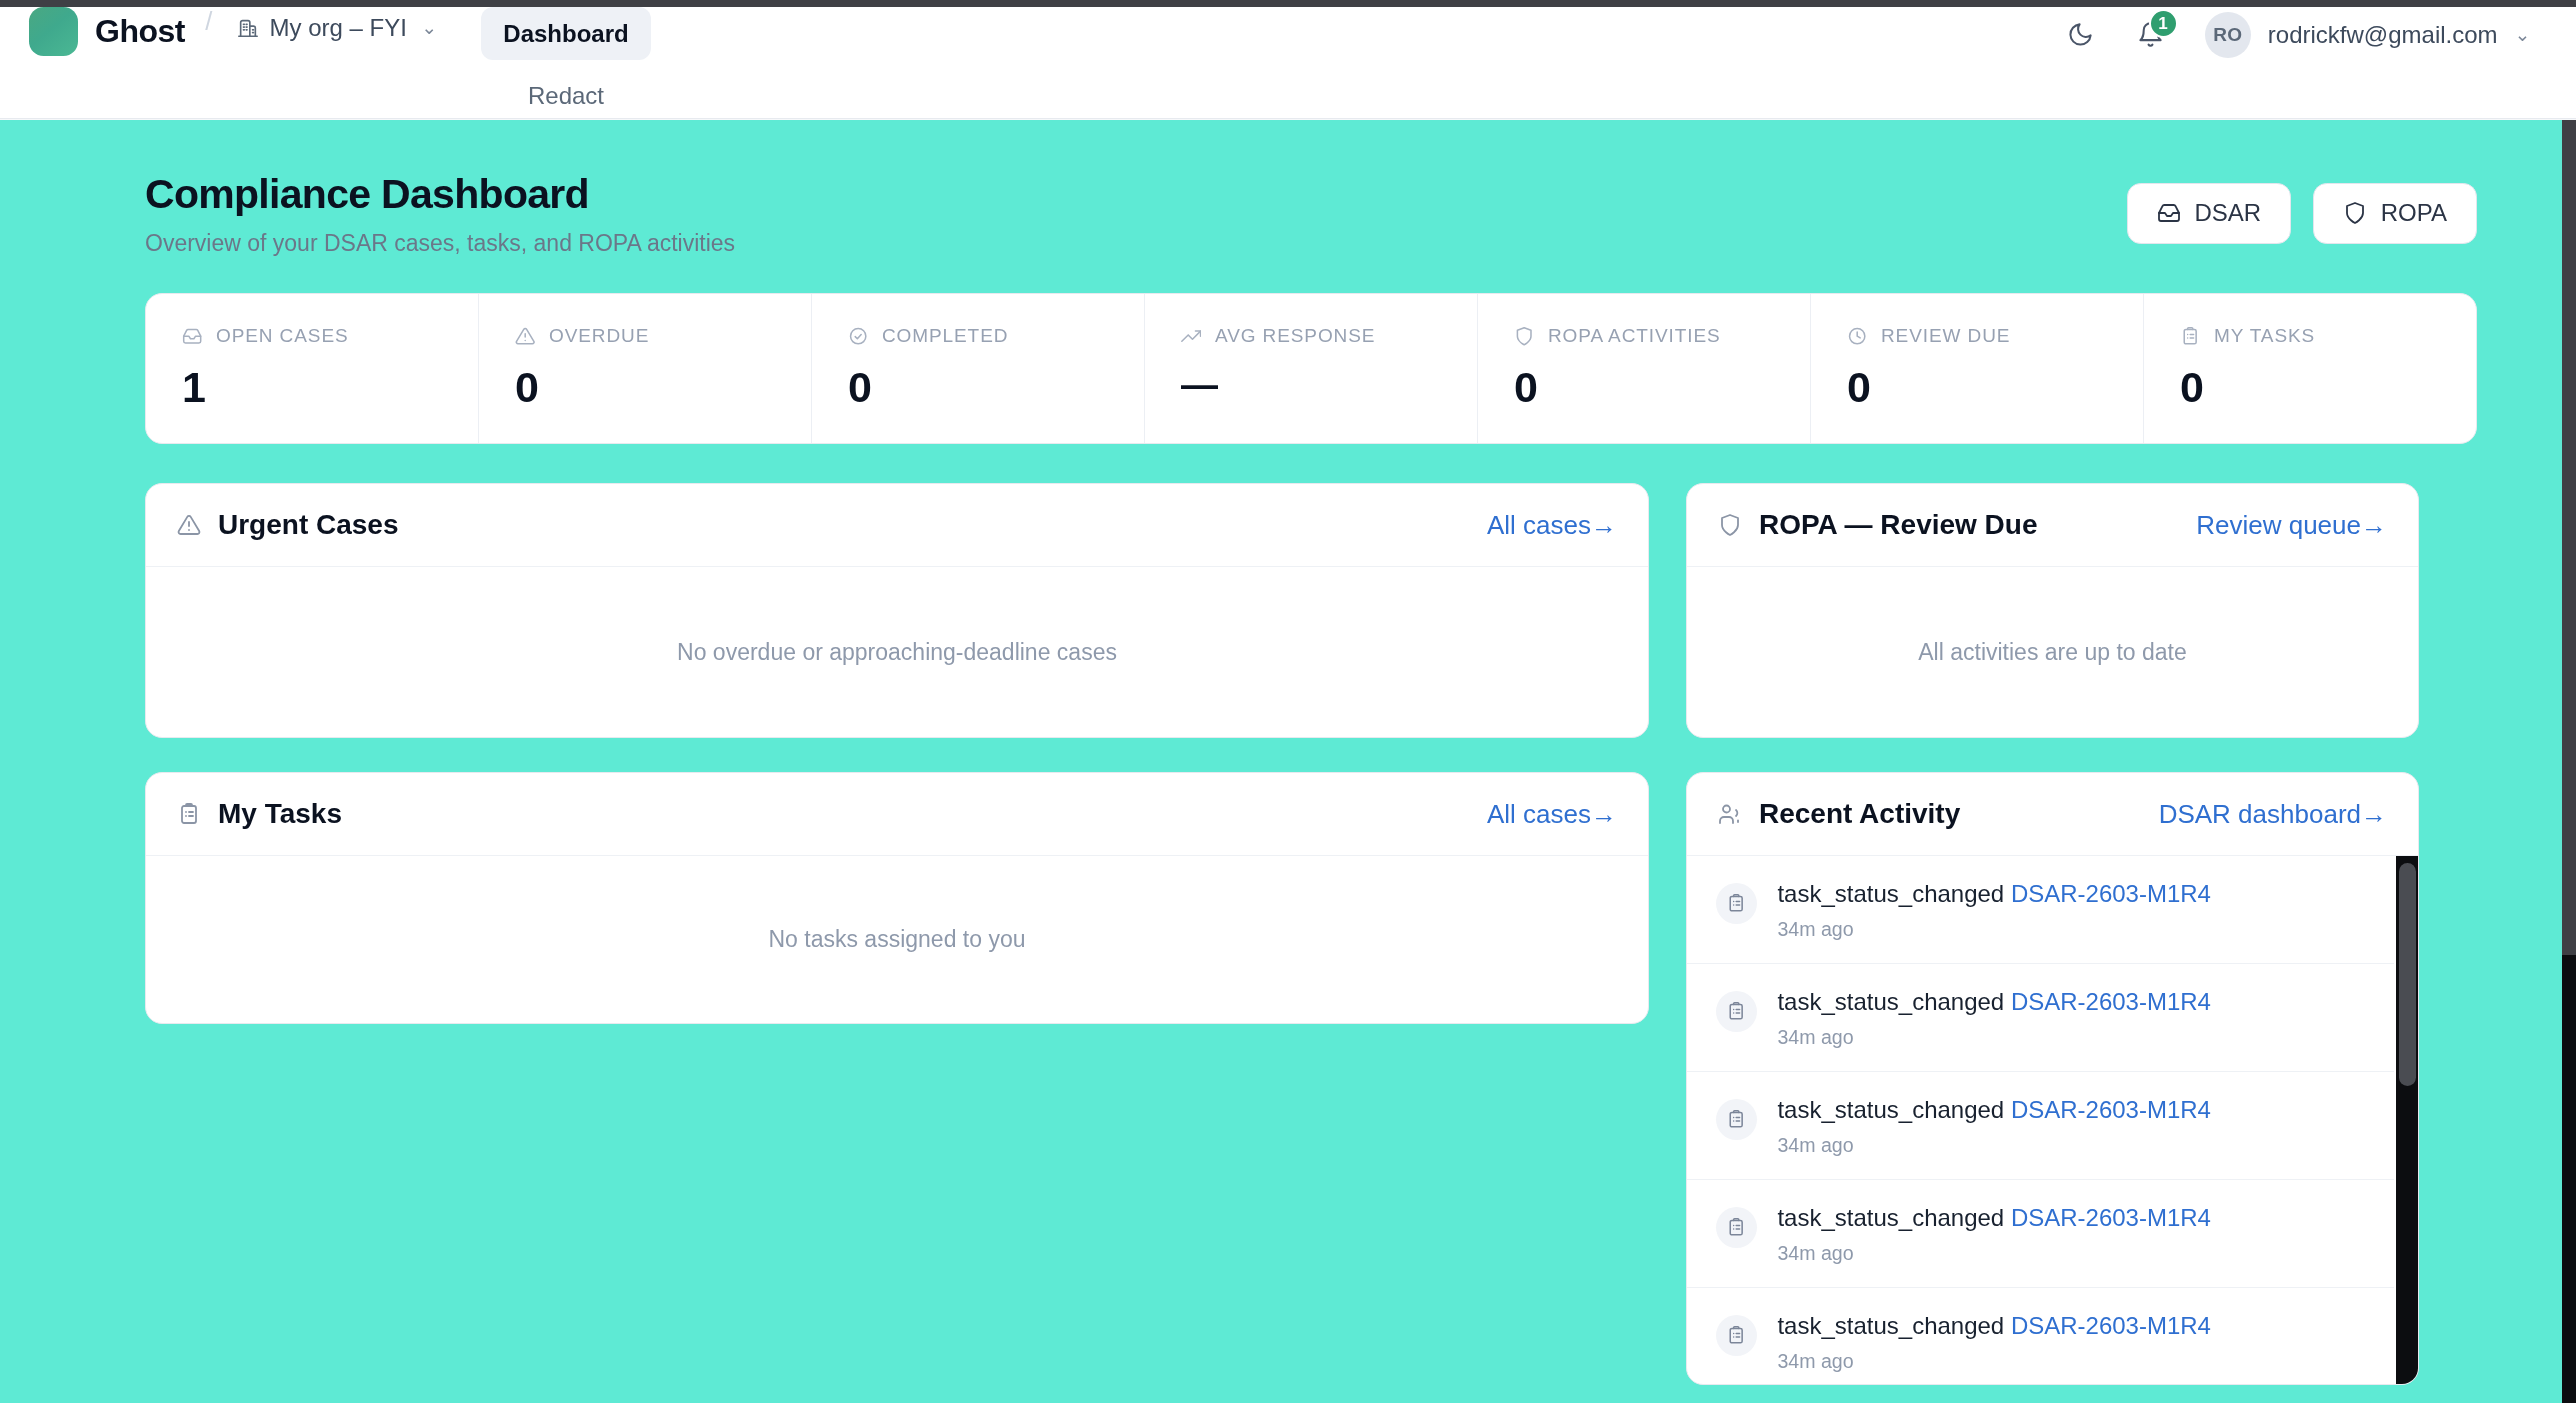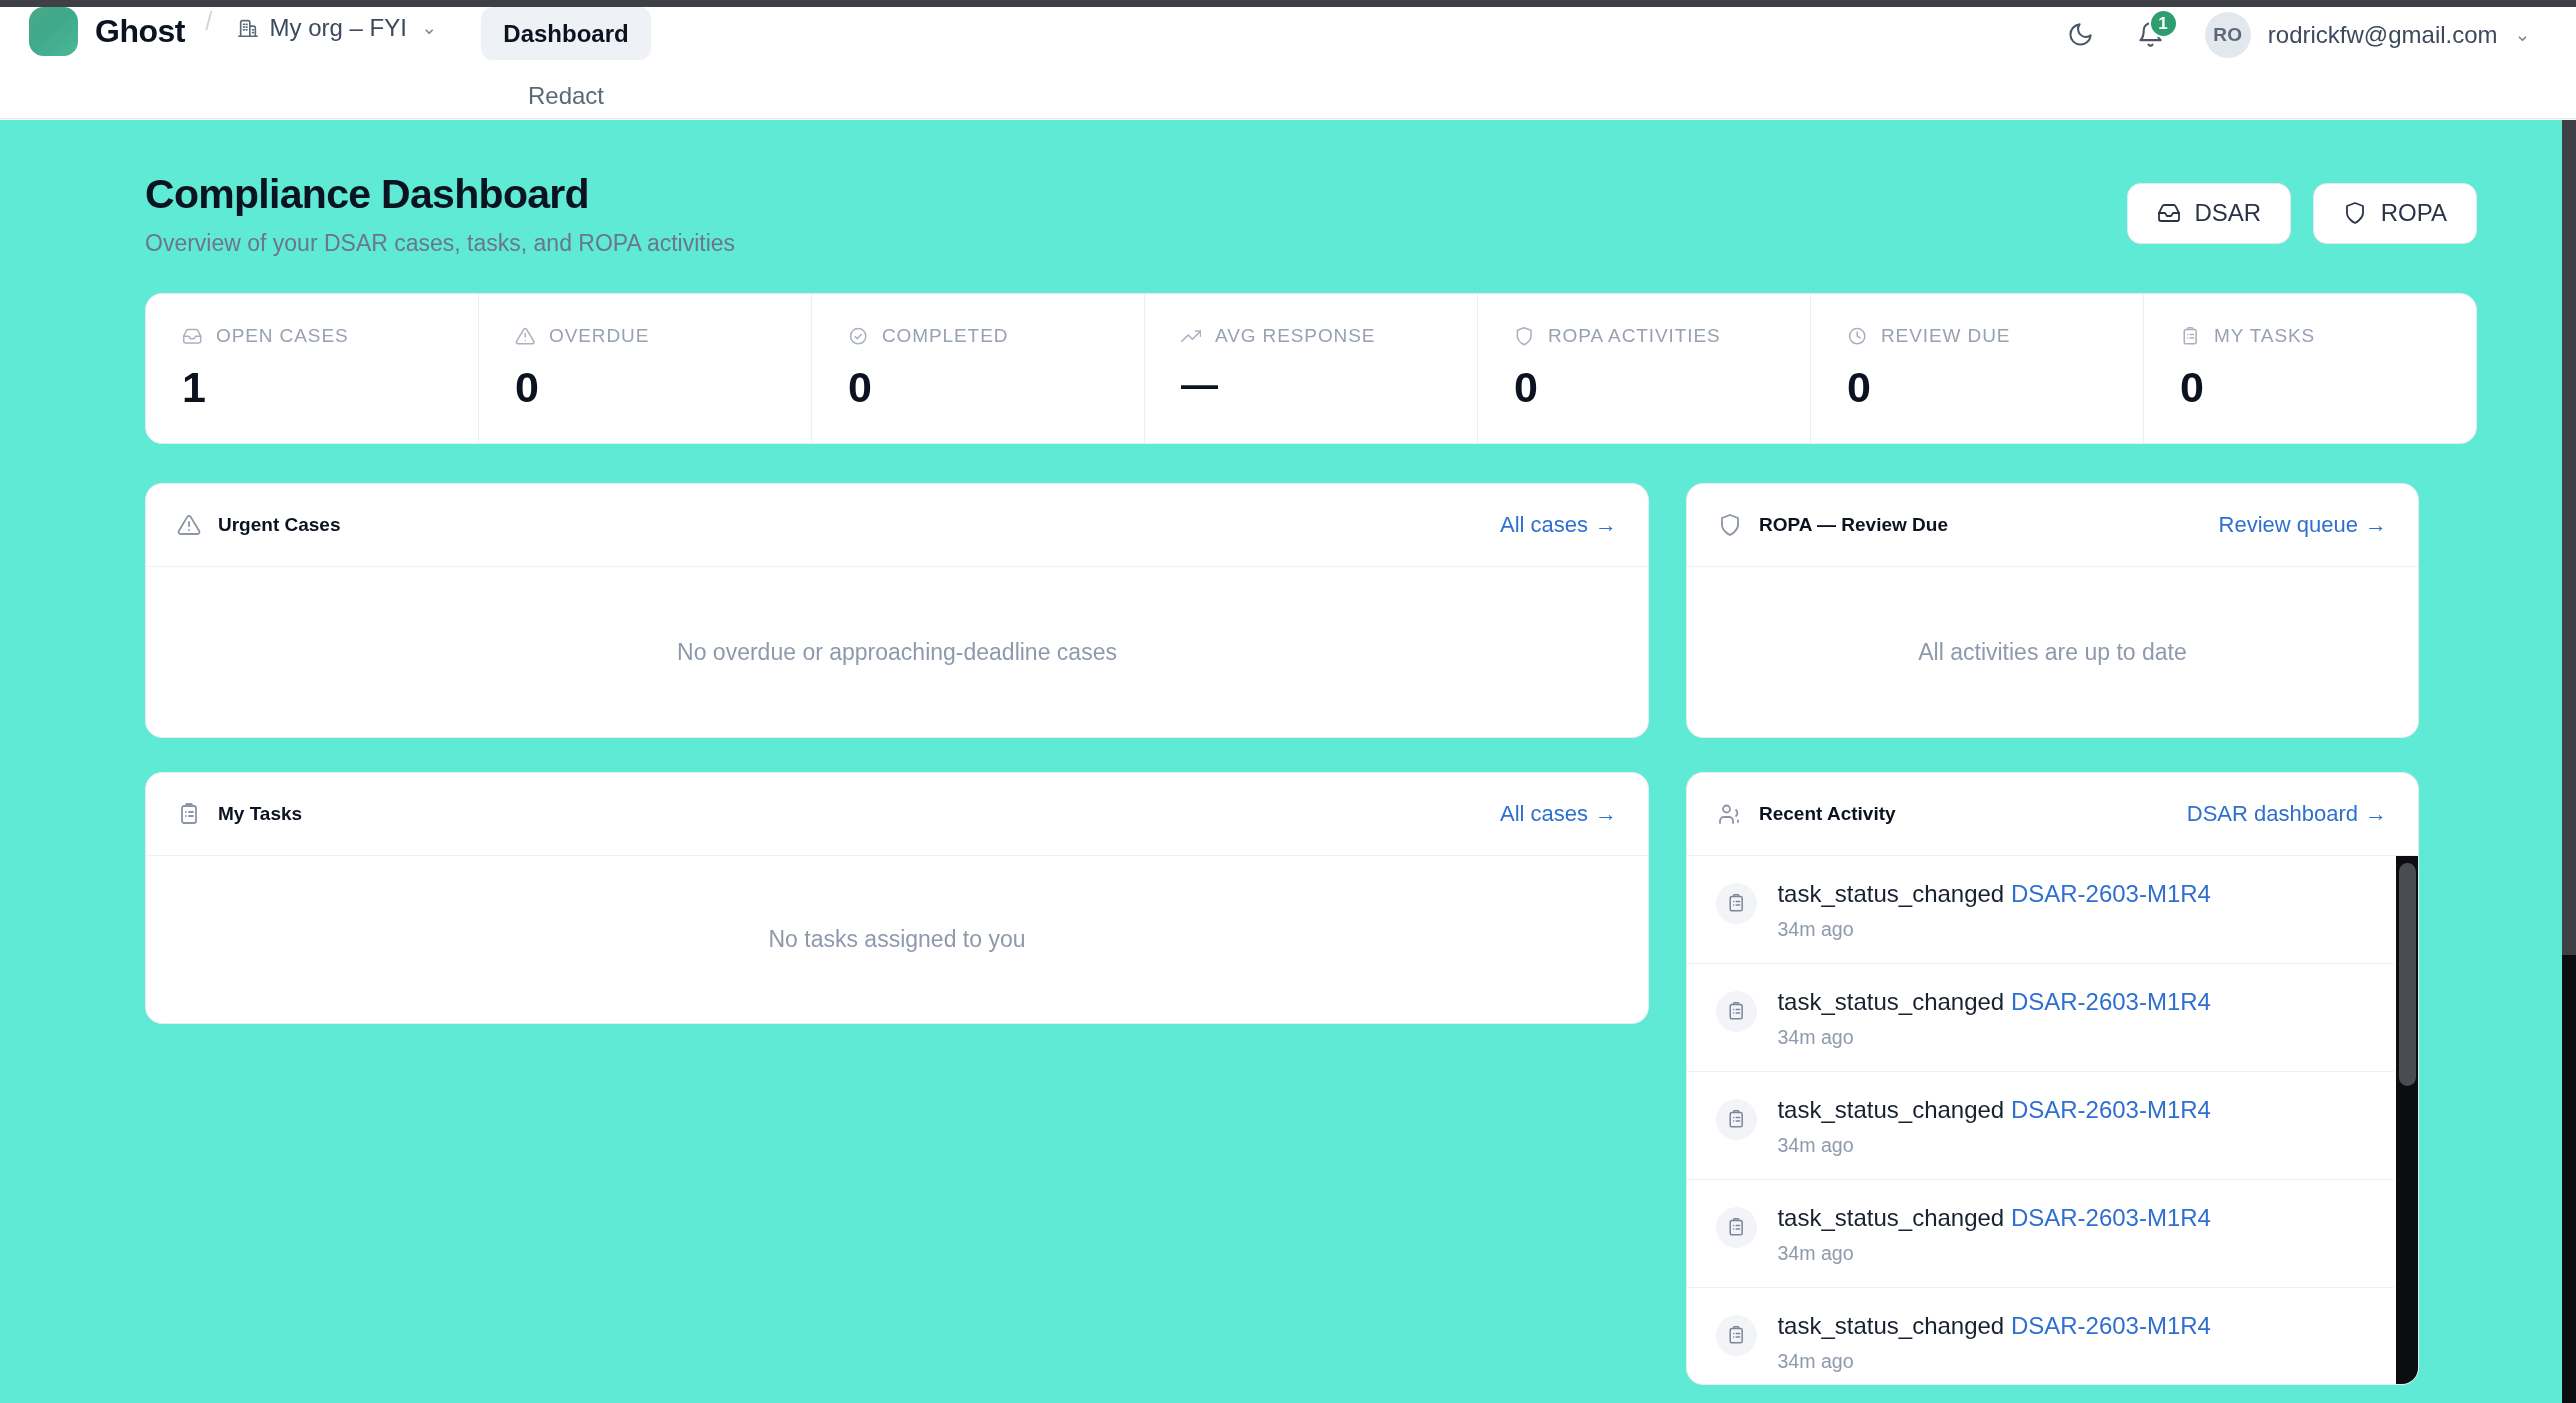--- a/index.html
+++ b/index.html
@@ -283,31 +283,31 @@
     align-items: center;
     padding: 24px 31px;
     border-bottom: 0.9px solid #eef1f5;
     min-height: 83px;
   }
 
   .card-title {
     display: flex;
     align-items: center;
     gap: 17px;
-    font-size: 19px;
+    font-size: 28px;
     font-weight: 700;
     color: #0b1220;
   }
 
   .card-link {
     margin-left: auto;
     display: flex;
     align-items: center;
-    gap: 7px;
-    font-size: 22px;
+    gap: 0;
+    font-size: 26px;
     color: #2f6fd0;
     cursor: pointer;
     white-space: nowrap;
   }
 
   .card-empty {
     height: 170px;
     display: flex;
     align-items: center;
     justify-content: center;

